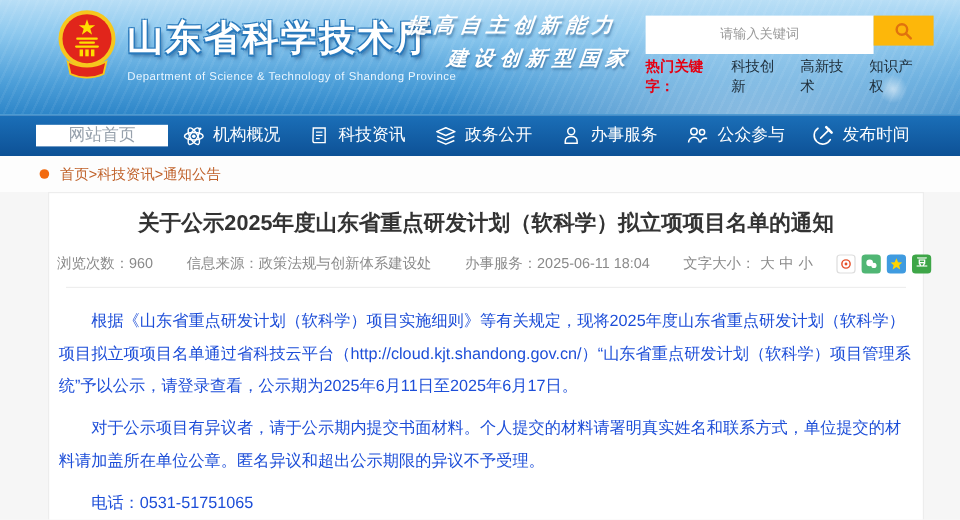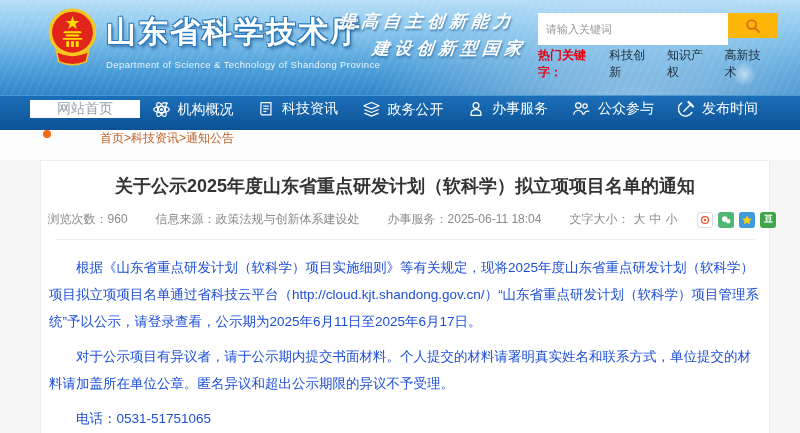--- a/index.html
+++ b/index.html
@@ -20,38 +20,38 @@
     text-shadow:1px 1px 0 #2a7abc,-1px 1px 0 #2a7abc,1px -1px 0 #2a7abc,-1px -1px 0 #2a7abc,2px 3px 3px rgba(18,70,125,.55); }
   .site-sub { margin-top:6px; font-size:9.5px; color:#eaf6ff; letter-spacing:.4px; }
   .slogan { position:absolute; left:338px; top:10px; color:#fff;
     font-family:"DejaVu Serif","Liberation Serif",serif; font-style:italic; font-weight:bold;
     font-size:17px; letter-spacing:5px; transform:skewX(-6deg);
     text-shadow:1px 2px 2px rgba(10,60,110,.45); }
   .slogan-l2 { margin-left:36px; margin-top:4px; }
   .search-area { position:absolute; left:538px; top:13px; width:244px; }
   .search-row { display:flex; height:25px; }
   .search-input { flex:0 0 190px; height:14px; border:none; outline:none; background:#fff;
-    font-size:11px; color:#444; padding:16px 8px; }
+    font-size:11px; color:#444; padding:16px 8px;text-align:center; }
   .search-input::placeholder { color:#999; }
   .search-btn { width:50px; height:25px; border:none; background:#fdb70a; cursor:pointer;
     display:flex; align-items:center; justify-content:center; }
   .hot-row { margin-top:9px; font-size:12px; display:flex; align-items:center; }
   .hot-label { color:#e60012; font-weight:bold; margin-right:6px;font-family:Liberation Serif, serif; }
   .hot-link { color:#20303d; margin-right:14px; text-decoration:none; cursor:pointer; }
 
   
-  .nav { height:35px; display:flex; padding:4px 30px; align-items:flex-start;
+  .nav { height:35px; display:flex; padding:16px 30px; align-items:center;
     background:linear-gradient(180deg,#1b6fb8,#0d5196); border-top:1px solid #4c9ad2; }
   .nav-item { display:flex; align-items:center; justify-content:center; gap:7px;
     color:#fff; font-size:14px; flex:1; cursor:pointer; }
   .nav-item.active { flex:0 0 110px; background:#fff; color:#97a1ac; }
   .nav-item svg { display:block; }
 
   
-  .crumb-row { height:30px; display:flex; padding-left:43px; background:#fdfdfd;gap:40px; }
+  .crumb-row { height:30px; display:flex; align-items:center; padding-left:33px; background:#fdfdfd; }
   .crumb-dot { width:8px; height:8px; border-radius:50%; background:#f26a0f; margin-right:9px; }
   .crumb-text { font-size:12px; color:#c0622b; cursor:pointer; }
 
   
   .card { margin-left:40px; width:730px; background:#fff; border:1px solid #ededed; border-bottom:none;
     min-height:273px; padding-bottom:6px; }
   .art-title { padding-top:13px; text-align:center; font-size:18px; font-weight:bold; color:#333; }
   .meta-row { margin-top:13px; display:flex; justify-content:center; align-items:center;
     font-size:12px; color:#8a8a8a; }
   .meta-item { margin:0 14px; white-space:nowrap; }
@@ -102,22 +102,22 @@
       <button class="search-btn">
         <svg width="16" height="16" viewBox="0 0 16 16">
           <circle cx="6.6" cy="6.6" r="4.4" fill="none" stroke="#e0720e" stroke-width="2"></circle>
           <line x1="10" y1="10" x2="14" y2="14" stroke="#e0720e" stroke-width="2" stroke-linecap="round"></line>
         </svg>
       </button>
     </div>
     <div class="hot-row">
       <span class="hot-label">热门关键字：</span>
       <a class="hot-link">科技创新</a>
+      <a class="hot-link">高新技术</a>
       <a class="hot-link">知识产权</a>
-      <a class="hot-link">高新技术</a>
     </div>
   </div>
 </div>
 
 <div class="nav">
   <div class="nav-item active">
     <span>网站首页</span>
   </div>
   <div class="nav-item">
     <svg width="19" height="19" viewBox="0 0 20 20">

